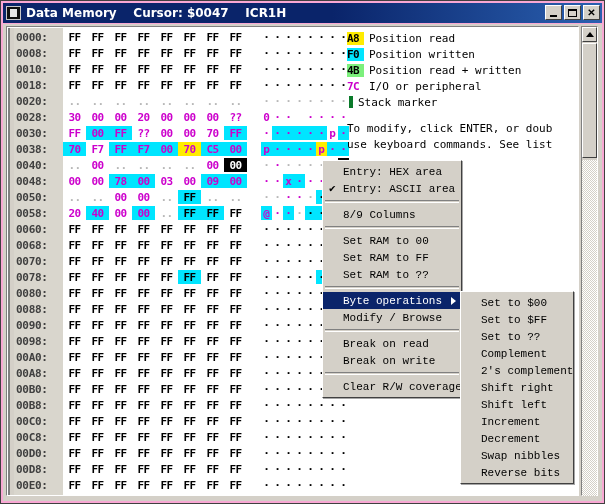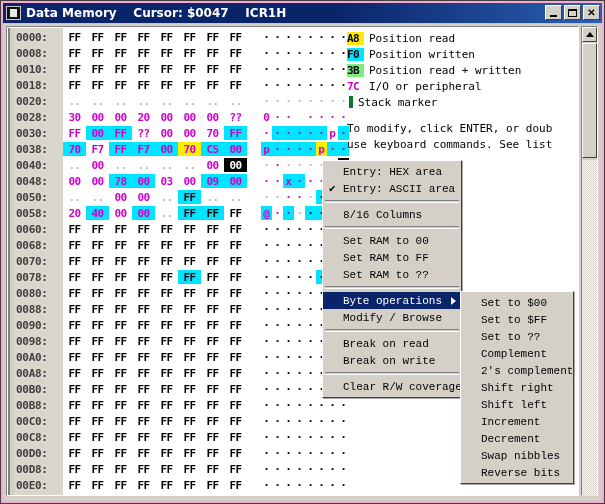--- a/index.html
+++ b/index.html
@@ -245,21 +245,21 @@
           <div class="row"><div class="addr">00C8:</div><div class="bytes"><div class="byte c-blk">FF</div><div class="byte c-blk">FF</div><div class="byte c-blk">FF</div><div class="byte c-blk">FF</div><div class="byte c-blk">FF</div><div class="byte c-blk">FF</div><div class="byte c-blk">FF</div><div class="byte c-blk">FF</div></div><div class="ascii"><div class="ach c-blk">·</div><div class="ach c-blk">·</div><div class="ach c-blk">·</div><div class="ach c-blk">·</div><div class="ach c-blk">·</div><div class="ach c-blk">·</div><div class="ach c-blk">·</div><div class="ach c-blk">·</div></div></div>
           <div class="row"><div class="addr">00D0:</div><div class="bytes"><div class="byte c-blk">FF</div><div class="byte c-blk">FF</div><div class="byte c-blk">FF</div><div class="byte c-blk">FF</div><div class="byte c-blk">FF</div><div class="byte c-blk">FF</div><div class="byte c-blk">FF</div><div class="byte c-blk">FF</div></div><div class="ascii"><div class="ach c-blk">·</div><div class="ach c-blk">·</div><div class="ach c-blk">·</div><div class="ach c-blk">·</div><div class="ach c-blk">·</div><div class="ach c-blk">·</div><div class="ach c-blk">·</div><div class="ach c-blk">·</div></div></div>
           <div class="row"><div class="addr">00D8:</div><div class="bytes"><div class="byte c-blk">FF</div><div class="byte c-blk">FF</div><div class="byte c-blk">FF</div><div class="byte c-blk">FF</div><div class="byte c-blk">FF</div><div class="byte c-blk">FF</div><div class="byte c-blk">FF</div><div class="byte c-blk">FF</div></div><div class="ascii"><div class="ach c-blk">·</div><div class="ach c-blk">·</div><div class="ach c-blk">·</div><div class="ach c-blk">·</div><div class="ach c-blk">·</div><div class="ach c-blk">·</div><div class="ach c-blk">·</div><div class="ach c-blk">·</div></div></div>
           <div class="row"><div class="addr">00E0:</div><div class="bytes"><div class="byte c-blk">FF</div><div class="byte c-blk">FF</div><div class="byte c-blk">FF</div><div class="byte c-blk">FF</div><div class="byte c-blk">FF</div><div class="byte c-blk">FF</div><div class="byte c-blk">FF</div><div class="byte c-blk">FF</div></div><div class="ascii"><div class="ach c-blk">·</div><div class="ach c-blk">·</div><div class="ach c-blk">·</div><div class="ach c-blk">·</div><div class="ach c-blk">·</div><div class="ach c-blk">·</div><div class="ach c-blk">·</div><div class="ach c-blk">·</div></div></div>
         </div>
 
       <div class="legend">
         <div id="legend-rows">
             <div class="lg-row"><span class="lg-key" style="background: rgb(255, 236, 0); color: rgb(0, 0, 0);">A8</span><span class="lg-txt">Position read</span></div>
             <div class="lg-row"><span class="lg-key" style="background: rgb(0, 229, 255); color: rgb(0, 0, 0);">F0</span><span class="lg-txt">Position written</span></div>
-            <div class="lg-row"><span class="lg-key" style="background: rgb(124, 240, 124); color: rgb(0, 0, 0);">3B</span><span class="lg-txt">Position read + written</span></div>
+            <div class="lg-row"><span class="lg-key" style="background: rgb(124, 240, 124); color: rgb(0, 0, 0);">4B</span><span class="lg-txt">Position read + written</span></div>
             <div class="lg-row"><span class="lg-key" style="background: transparent; color: rgb(204, 0, 204);">7C</span><span class="lg-txt">I/O or peripheral</span></div>
             <div class="lg-row"><span class="stackbar"></span><span class="lg-txt">Stack marker</span></div>
           </div>
         <div class="help">
           <div>To modify, click ENTER, or doub</div>
           <div>use keyboard commands. See list</div>
         </div>
       </div>
     </div>
 
@@ -275,21 +275,21 @@
   <div class="menu" id="ctxmenu">
       <div class="mi">
         <span>Entry: HEX area</span>
       </div>
       <div class="mi">
         <span class="check">✔</span>
         <span>Entry: ASCII area</span>
       </div>
       <div class="sep"></div>
       <div class="mi">
-        <span>8/16 Columns</span>
+        <span>8/9 Columns</span>
       </div>
       <div class="sep"></div>
       <div class="mi">
         <span>Set RAM to 00</span>
       </div>
       <div class="mi">
         <span>Set RAM to FF</span>
       </div>
       <div class="mi">
         <span>Set RAM to ??</span>

